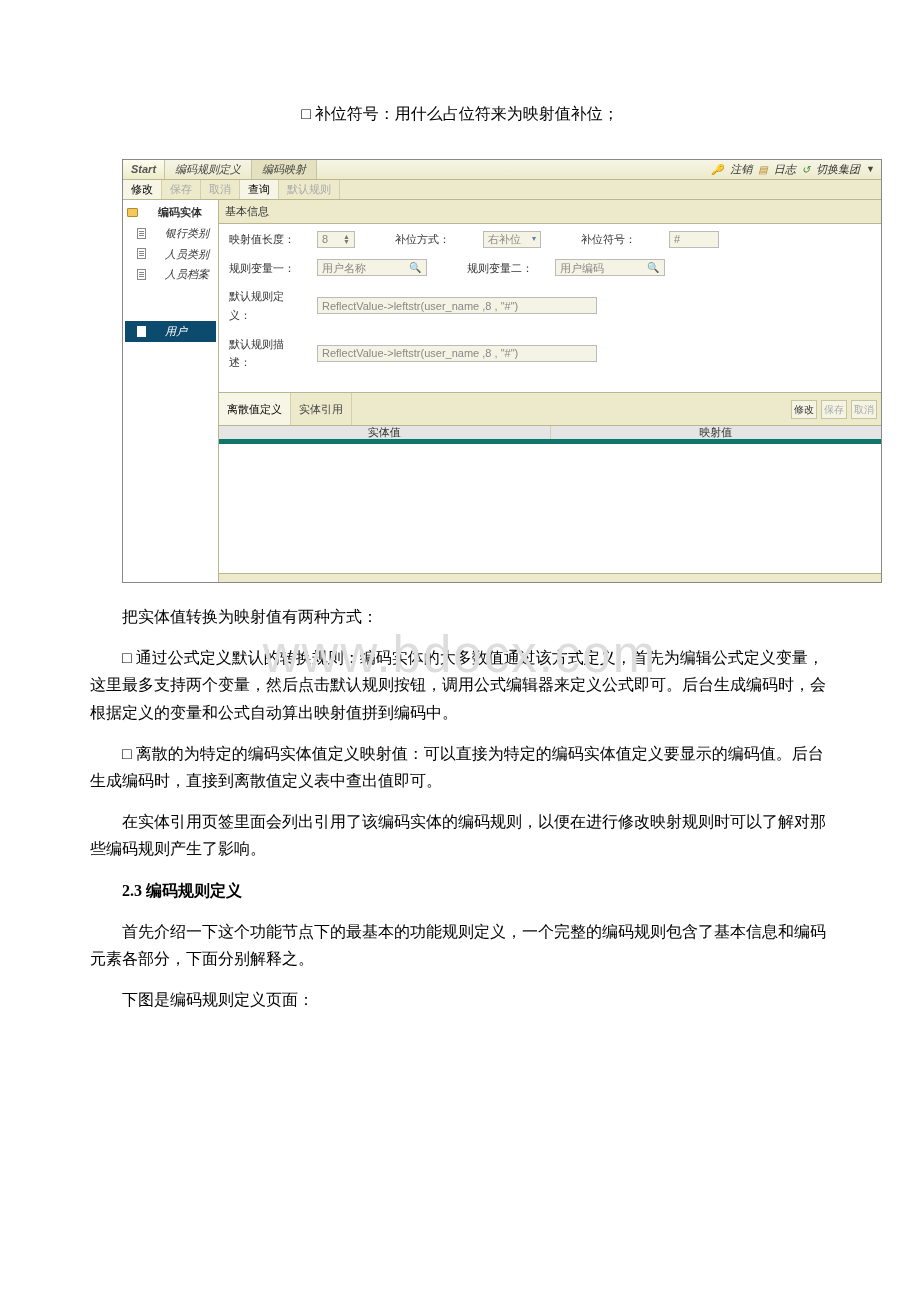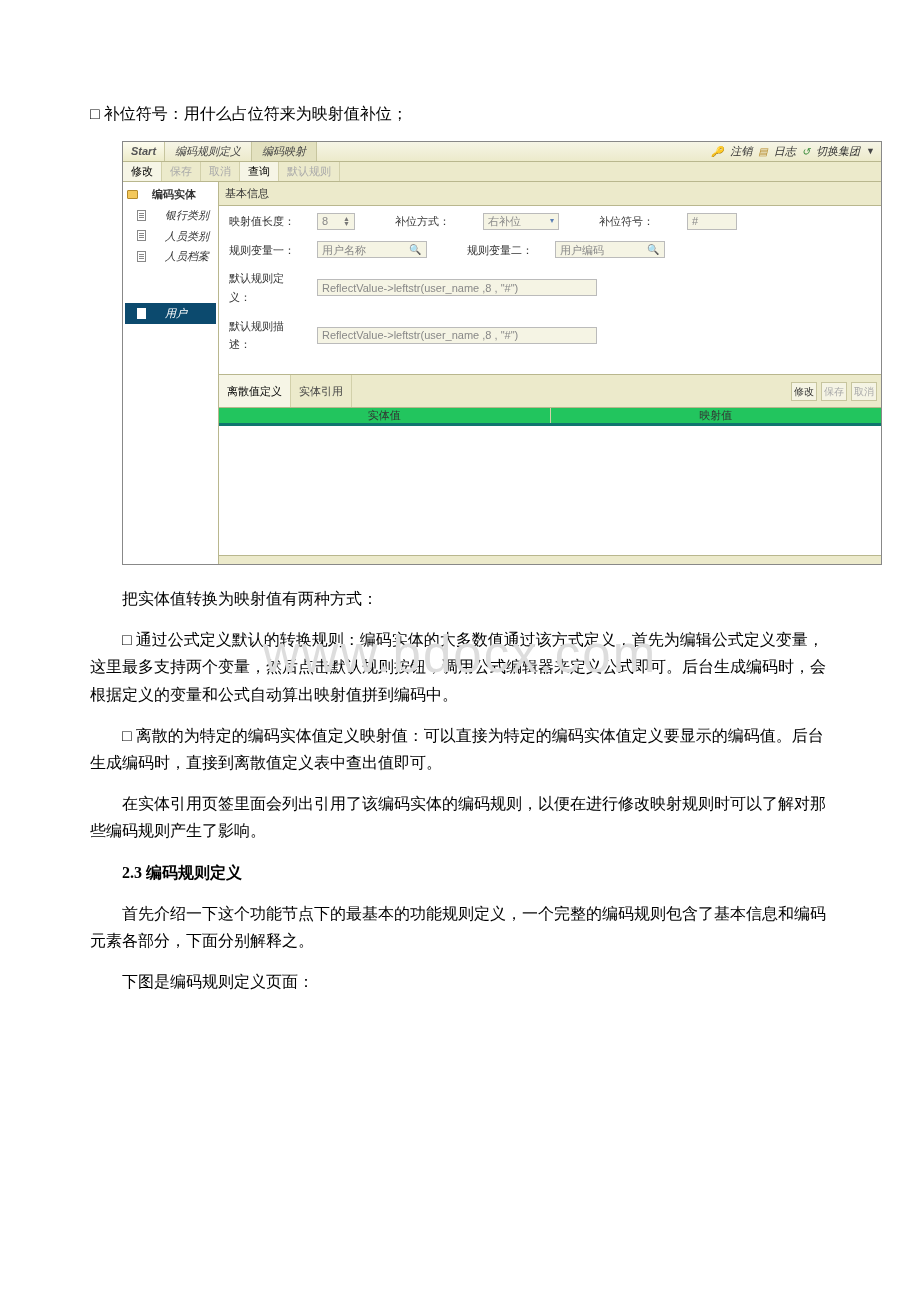--- a/index.html
+++ b/index.html
@@ -6,21 +6,22 @@
   body {
     font-family: "SimSun", "宋体", serif;
     font-size: 16px;
     background: #fff;
     color: #000;
     width: 920px;
     padding: 100px 90px 60px 90px;
     line-height: 1.7;
   }
   .doc-line {
-    margin-bottom: 14px;
+    margin-bottom: 32px;
+    text-align: center;
   }
   .doc-para {
     text-indent: 2em;
     margin-bottom: 14px;
   }
   .doc-heading {
     text-indent: 2em;
     font-weight: bold;
     margin-bottom: 14px;
     margin-top: 6px;
@@ -111,21 +112,21 @@
   }
   .sidebar {
     width: 96px;
     border-right: 1px solid #b9b78e;
     background: #fff;
     padding: 2px 2px;
   }
   .tree-root {
     display: flex;
     align-items: center;
-    gap: 14px;
+    gap: 20px;
     padding: 1px 2px;
     font-weight: bold;
     color: #333;
   }
   .folder-icon {
     width: 11px; height: 9px;
     background: #f4c85a;
     border: 1px solid #b58a2a;
     display: inline-block;
     border-radius: 1px;
@@ -186,21 +187,21 @@
   .finput {
     border: 1px solid #bbb;
     background: #f5f4e4;
     height: 17px;
     padding: 0 4px;
     color: #888;
     display: flex;
     align-items: center;
   }
   .finput.num { width: 38px; justify-content: space-between; }
-  .finput.sel { width: 76px; justify-content: space-between; }
+  .finput.sel { width: 58px; justify-content: space-between; }
   .finput.txt { width: 50px; }
   .finput.lookup { width: 110px; justify-content: space-between; }
   .finput.long { width: 280px; background: #f5f4e4; }
   .spin {
     display: flex; flex-direction: column; line-height: 5px; font-size: 7px; color: #777;
   }
   .dropcaret { font-size: 8px; color: #5b7fb5; }
   .mag { font-size: 10px; color: #6d90c9; }
   .gap-l { margin-left: 24px; }
 
@@ -231,22 +232,22 @@
     font-size: 10px;
     color: #333;
     padding: 0 2px;
     background: #f5f4e4;
     border: 1px solid #c7c59e;
   }
   .mini-btn.dis { color: #aaa; }
 
   .grid-head {
     display: flex;
-    background: #22c55e;
-    border-bottom: 3px solid #0f766e;
+    background: #e5e5e5;
+    border-bottom: 5px solid #0f766e;
     height: 18px;
   }
   .gh-cell {
     flex: 1;
     border-right: 1px solid #d2d0aa;
     display: flex;
     align-items: center;
     justify-content: center;
     color: #333;
   }

